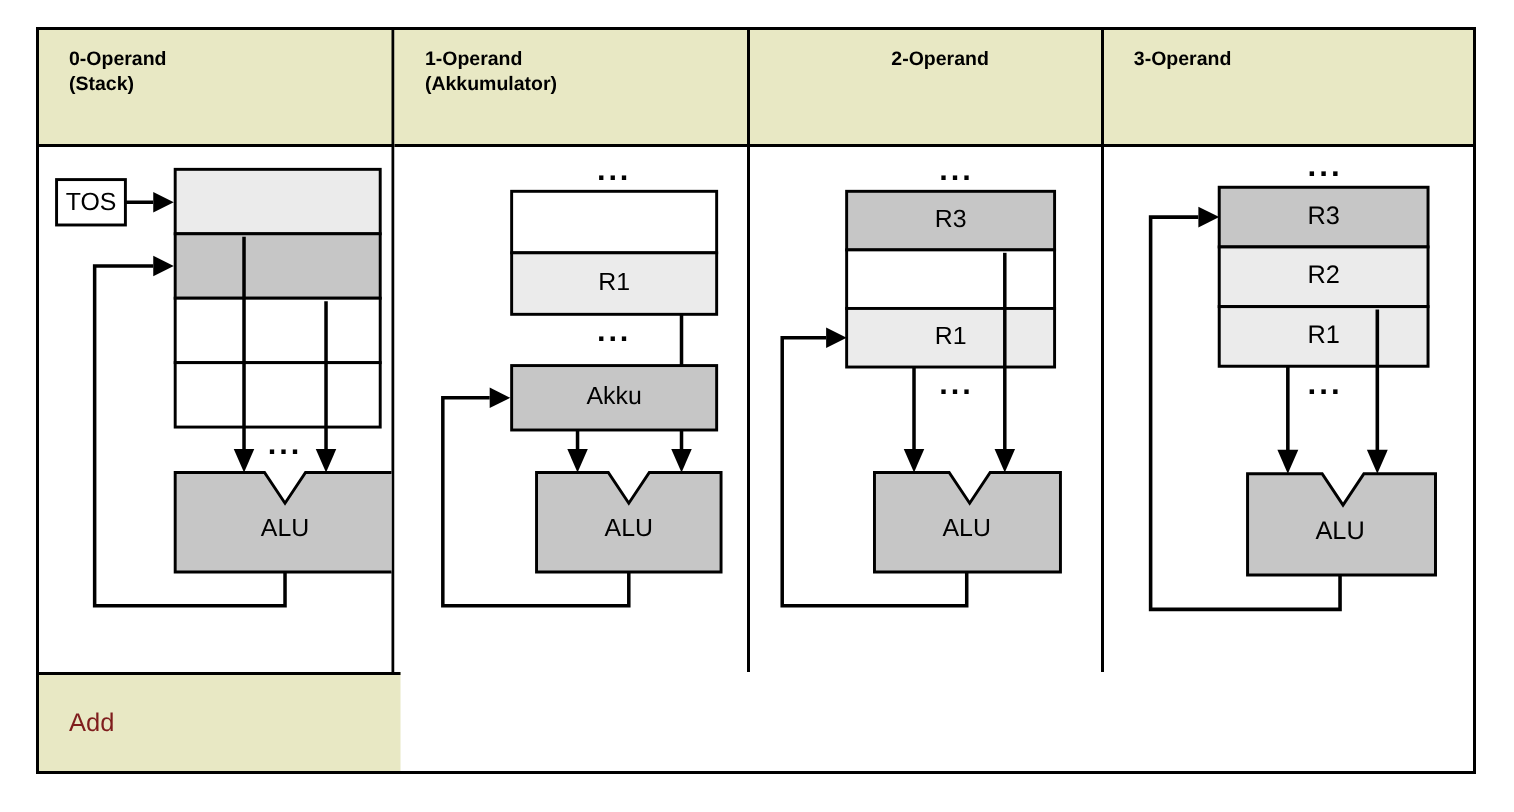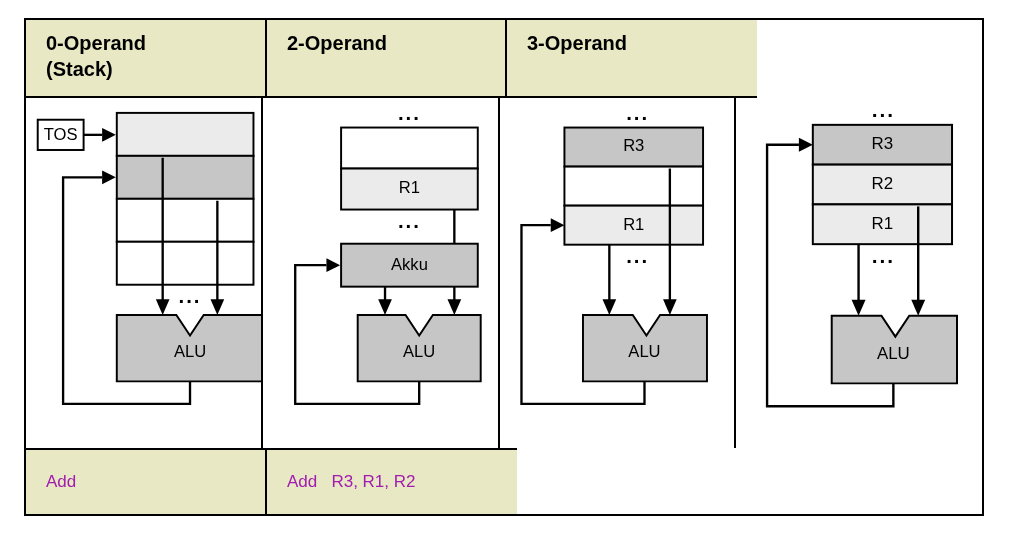--- a/index.html
+++ b/index.html
@@ -27,41 +27,41 @@
   .cell{
     box-sizing:border-box;
     border-right:2px solid #000;
     position:relative;
   }
   .cell:last-child{border-right:none;}
 
   
   .c0{width:241px;}
   .c1{width:240px;}
-  .c2{width:240px;}
+  .c2{width:240px;text-align:center;}
   .c3{width:250px;}
 
   .row-head .cell{
     background:#e8e8c4;
     border-bottom:2px solid #000;
     padding:11px 0 0 20px;
     font-weight:bold;
-    font-size:20px;
+    font-size:13px;
     color:#000;
     line-height:1.28;
     white-space:pre-line;
   }
   .row-body .cell{background:#ffffff;}
   .row-foot .cell{
     background:#e8e8c4;
     border-top:2px solid #000;
     display:flex;align-items:center;
     padding-left:20px;
     font-size:17px;
-    color:#a21caf;
+    color:#7f1d1d;
     white-space:pre;
   }
 
   
   .diagram{position:absolute;left:0;top:0;width:100%;height:100%;}
   svg{display:block;}
 
   .bx{stroke:#000;stroke-width:2;}
   .fill-white{fill:#ffffff;}
   .fill-light{fill:#ebebeb;}
@@ -72,20 +72,22 @@
 </style>
 </head>
 <body>
 
 <div id="root">
   <div class="table">
 
     <div class="row row-head">
       <div class="cell c0"><span>0-Operand
 (Stack)</span></div>
+      <div class="cell c1"><span>1-Operand
+(Akkumulator)</span></div>
       <div class="cell c2"><span>2-Operand</span></div>
       <div class="cell c3"><span>3-Operand</span></div>
     </div>
 
     <div class="row row-body">
 
       <div class="cell c0">
         <svg class="diagram" viewBox="0 0 241 352" width="241" height="352">
 
           <rect x="12" y="19" width="47" height="31" class="bx fill-white"></rect>
@@ -189,17 +191,16 @@
           <text x="152" y="258" class="lbl">ALU</text>
 
           <path d="M 152 287 L 152 310 L 25 310 L 25 47 L 57 47" class="ln"></path>
           <polygon points="57,40 71,47 57,54" fill="#000"></polygon>
         </svg>
       </div>
     </div>
 
     <div class="row row-foot">
       <div class="cell c0"><span>Add</span></div>
-      <div class="cell c3"><span>Add   R3, R1, R2</span></div>
     </div>
 
   </div>
 </div>
 
 </body></html>

